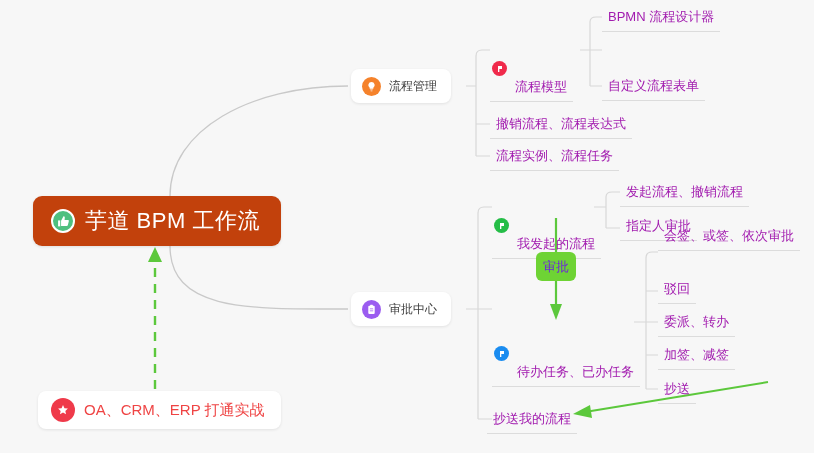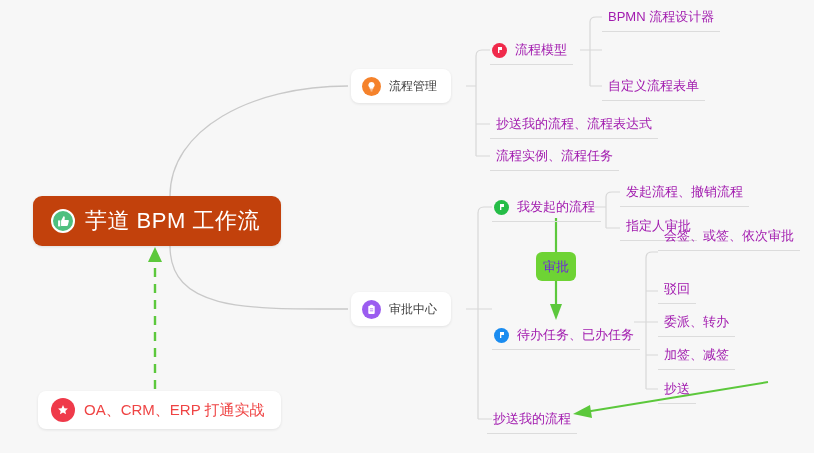--- a/index.html
+++ b/index.html
@@ -102,21 +102,21 @@
     padding: 0 6px 4px 6px;
     border-bottom: 1px solid #dcdcdc;
     line-height: 20px;
     box-sizing: border-box;
   }
   .leaf.has-icon {
     display: flex;
     align-items: center;
     padding-left: 2px;
   }
-  .leaf.has-icon .txt { margin-left: 8px; }
+  .leaf.has-icon .txt { margin-left: 8px; margin-top: 37px; }
 
   
   .tag-approve {
     position: absolute;
     left: 536px;
     top: 252px;
     width: 40px;
     height: 29px;
     background: #6ed334;
     border-radius: 6px;
@@ -238,21 +238,21 @@
       <svg width="8" height="8" viewBox="0 0 24 24" fill="#ffffff">
         <path d="M6 3h12v9H10v9H6z"></path>
       </svg>
     </span>
     <span class="txt">流程模型</span>
   </div>
 
   <div class="leaf" style="left:602px; top:7px;">BPMN 流程设计器</div>
   <div class="leaf" style="left:602px; top:76px;">自定义流程表单</div>
 
-  <div class="leaf" style="left:490px; top:114px;">抄送我的流程、流程表达式</div>
+  <div class="leaf" style="left:490px; top:114px;">撤销流程、流程表达式</div>
   <div class="leaf" style="left:490px; top:146px;">流程实例、流程任务</div>
 
   <div class="branch-card" style="left:351px; top:292px;">
     <span class="ic ic-clip">
       <svg width="11" height="11" viewBox="0 0 24 24" fill="#ffffff">
         <rect x="5" y="4" width="14" height="18" rx="2.2"></rect>
         <rect x="9" y="1.6" width="6" height="3.6" rx="1.2"></rect>
         <rect x="8" y="10" width="8" height="1.6" rx="0.8" fill="#9b5cf0"></rect>
         <rect x="8" y="14" width="8" height="1.6" rx="0.8" fill="#9b5cf0"></rect>
       </svg>

